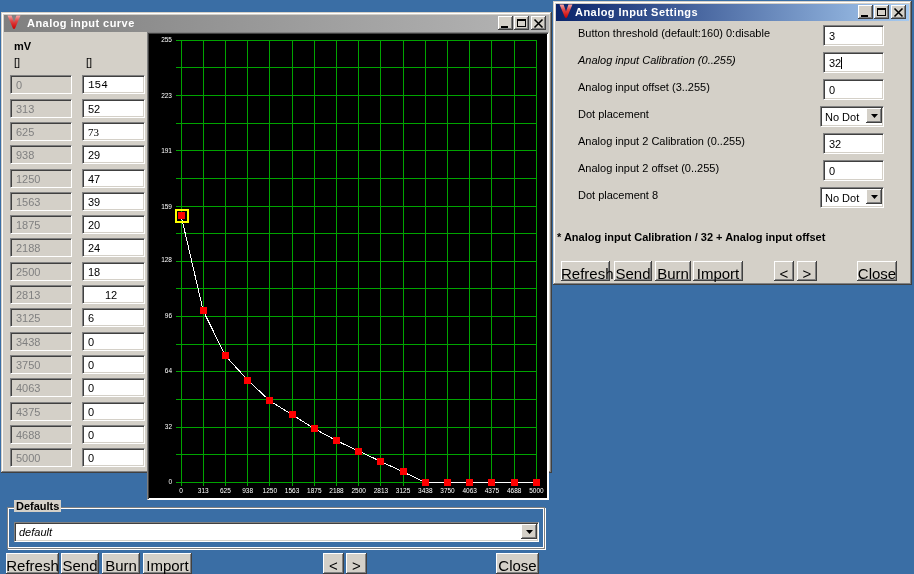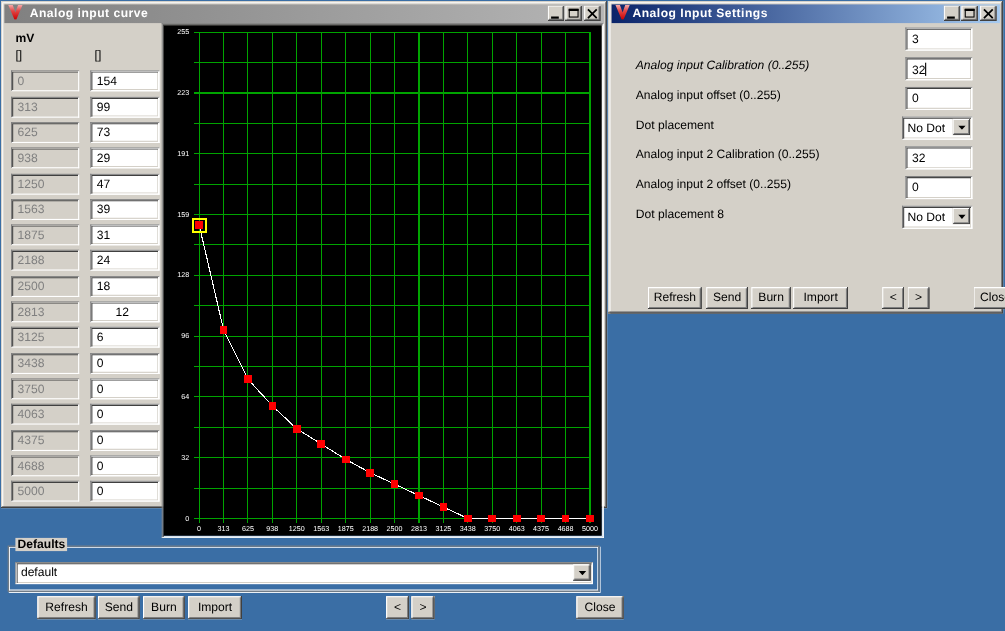--- a/index.html
+++ b/index.html
@@ -12,34 +12,34 @@
 .cb { position:absolute; top:1px; width:15px; height:14px; background:#d4d0c8;
   box-shadow: inset -1px -1px 0 #404040, inset 1px 1px 0 #fff, inset -2px -2px 0 #808080;
   display:flex; align-items:center; justify-content:center; }
 .lbl { position:absolute; font-size:11px; color:#000; white-space:nowrap; }
 .b { font-weight:bold; }
 .inp { position:absolute; height:19px; background:#fff; font-size:11px; color:#000; padding:3px 0 0 5px;
   border:1px solid; border-color:#808080 #fff #fff #808080;
   box-shadow: inset 1px 1px 0 #404040, inset -1px -1px 0 #d4d0c8; }
 .inp.dis { background:#d4d0c8; color:#808080; }
 .rin { height:21px; padding-top:4px; }
-.btn { position:absolute; height:20px; background:#d4d0c8; font-size:11px; color:#000; text-align:center; padding-top:4px;
-  box-shadow: inset -1px -1px 0 #404040, inset 1px 1px 0 #fff, inset -2px -2px 0 #808080, inset 2px 2px 0 #d4d0c8; margin-left: 28px; }
+.btn { position:absolute; height:20px; background:#d4d0c8; font-size:15px; color:#000; text-align:center; padding-top:4px;
+  box-shadow: inset -1px -1px 0 #404040, inset 1px 1px 0 #fff, inset -2px -2px 0 #808080, inset 2px 2px 0 #d4d0c8; }
 .rcombo { height:21px !important; padding-top:4px !important; }
 .combo { position:absolute; height:19px; background:#fff; font-size:11px; padding:3px 0 0 4px;
   border:1px solid; border-color:#808080 #fff #fff #808080;
   box-shadow: inset 1px 1px 0 #404040, inset -1px -1px 0 #d4d0c8; }
 .cbtn { position:absolute; right:1px; top:1px; width:16px; height:15px; background:#d4d0c8;
   box-shadow: inset -1px -1px 0 #404040, inset 1px 1px 0 #fff, inset -2px -2px 0 #808080;
   display:flex; align-items:center; justify-content:center; }
 .cl { font-family:"Liberation Sans",sans-serif; font-size:6.5px; fill:#fff; }
 </style></head>
 <body>
 
-<div class="win" style="left:1px; top:1px; width:551px; height:461px;">
+<div class="win" style="left:1px; top:12px; width:551px; height:461px;">
   <div class="tbar" style="background:linear-gradient(to right,#808080,#b5b5b5);">
     <span class="ticon"><svg width="14" height="14" viewBox="0 0 14 14">
           <defs>
             <linearGradient id="vg" x1="0" y1="0" x2="0" y2="1">
               <stop offset="0" stop-color="#f6aaaa"></stop>
               <stop offset="0.4" stop-color="#e04848"></stop>
               <stop offset="1" stop-color="#cc0000"></stop>
             </linearGradient>
           </defs>
           <path d="M0.5 0.5 L4.6 0.5 L7 7.4 L9.4 0.5 L13.5 0.5 L7.9 13.8 L6.1 13.8 Z" fill="url(#vg)"></path>
@@ -59,33 +59,33 @@
 <div class="cb" style="right:3px;">
         <svg width="13" height="11">
           <path d="M2.5 1.5 L10.5 9.5 M10.5 1.5 L2.5 9.5" stroke="#000" stroke-width="1.6" fill="none"></path>
         </svg>
       </div>
   </div>
   <div class="lbl b" style="left:13px;top:28px;">mV</div>
   <div class="lbl" style="left:13px;top:44px;">[]</div>
   <div class="lbl" style="left:85px;top:44px;">[]</div>
 <div class="inp dis" style="left:9px;top:63.3px;width:62px;">0</div>
-<div class="inp" style="left:81px;top:63.3px;width:63px;">154</div>
+<div class="inp" style="left:81px;top:63.3px;width:63px;font-family:Liberation Mono, monospace;">154</div>
 <div class="inp dis" style="left:9px;top:86.6px;width:62px;">313</div>
-<div class="inp" style="left:81px;top:86.6px;width:63px;">99</div>
+<div class="inp" style="left:81px;top:86.6px;width:63px;">52</div>
 <div class="inp dis" style="left:9px;top:109.9px;width:62px;">625</div>
-<div class="inp" style="left:81px;top:109.9px;width:63px;">73</div>
+<div class="inp" style="left:81px;top:109.9px;width:63px;font-family:Liberation Serif, serif;">73</div>
 <div class="inp dis" style="left:9px;top:133.2px;width:62px;">938</div>
 <div class="inp" style="left:81px;top:133.2px;width:63px;">29</div>
 <div class="inp dis" style="left:9px;top:156.5px;width:62px;">1250</div>
 <div class="inp" style="left:81px;top:156.5px;width:63px;">47</div>
 <div class="inp dis" style="left:9px;top:179.8px;width:62px;">1563</div>
 <div class="inp" style="left:81px;top:179.8px;width:63px;">39</div>
 <div class="inp dis" style="left:9px;top:203.1px;width:62px;">1875</div>
-<div class="inp" style="left:81px;top:203.1px;width:63px;">31</div>
+<div class="inp" style="left:81px;top:203.1px;width:63px;">20</div>
 <div class="inp dis" style="left:9px;top:226.4px;width:62px;">2188</div>
 <div class="inp" style="left:81px;top:226.4px;width:63px;">24</div>
 <div class="inp dis" style="left:9px;top:249.7px;width:62px;">2500</div>
 <div class="inp" style="left:81px;top:249.7px;width:63px;">18</div>
 <div class="inp dis" style="left:9px;top:273.0px;width:62px;">2813</div>
 <div class="inp" style="left:81px;top:273.0px;width:63px;padding-left:22px;">12</div>
 <div class="inp dis" style="left:9px;top:296.3px;width:62px;">3125</div>
 <div class="inp" style="left:81px;top:296.3px;width:63px;">6</div>
 <div class="inp dis" style="left:9px;top:319.6px;width:62px;">3438</div>
 <div class="inp" style="left:81px;top:319.6px;width:63px;">0</div>
@@ -176,21 +176,21 @@
 <rect x="250.6" y="434.4" width="7" height="7" fill="#f00"></rect>
 <rect x="272.8" y="444.8" width="7" height="7" fill="#f00"></rect>
 <rect x="295.0" y="444.8" width="7" height="7" fill="#f00"></rect>
 <rect x="317.2" y="444.8" width="7" height="7" fill="#f00"></rect>
 <rect x="339.4" y="444.8" width="7" height="7" fill="#f00"></rect>
 <rect x="361.7" y="444.8" width="7" height="7" fill="#f00"></rect>
 <rect x="383.9" y="444.8" width="7" height="7" fill="#f00"></rect>
 </svg>
   <div style="position:absolute;left:6px;top:495px;width:538px;height:42px;border:1px solid #808080;box-shadow:inset 1px 1px 0 #fff, inset -1px -1px 0 #fff, 1px 1px 0 #fff;"></div>
   <div class="lbl b" style="left:13px;top:488px;background:#d4d0c8;padding:0 2px;">Defaults</div>
-  <div class="combo" style="left:13px;top:510px;width:525px;height:20px;">default
+  <div class="combo" style="left:13px;top:510px;width:525px;height:20px;font-style:italic;">default
     <div class="cbtn">
         <svg width="7" height="4">
           <path d="M0 0 L7 0 L3.5 4 Z" fill="#000"></path>
         </svg>
       </div>
   </div>
   <div class="btn" style="left:5px;top:541px;width:53px;height:21px;">Refresh</div>
   <div class="btn" style="left:60px;top:541px;width:38px;height:21px;">Send</div>
   <div class="btn" style="left:101px;top:541px;width:38px;height:21px;">Burn</div>
   <div class="btn" style="left:142px;top:541px;width:49px;height:21px;">Import</div>
@@ -222,22 +222,23 @@
           <rect x="2" y="1" width="9" height="2" fill="#000"></rect>
           <rect x="2.5" y="1.5" width="8" height="7" fill="none" stroke="#000" stroke-width="1"></rect>
         </svg>
       </div>
 <div class="cb" style="right:3px;">
         <svg width="13" height="11">
           <path d="M2.5 1.5 L10.5 9.5 M10.5 1.5 L2.5 9.5" stroke="#000" stroke-width="1.6" fill="none"></path>
         </svg>
       </div>
   </div>
+  <div class="lbl" style="left:25px;top:26px;">Button threshold (default:160) 0:disable</div>
   <div class="lbl" style="left:25px;top:53px;font-style:italic;">Analog input Calibration (0..255)</div>
-  <div class="lbl" style="left:25px;top:80px;">Analog input offset (0..255)</div>
+  <div class="lbl" style="left:25px;top:80px;">Analog input offset (3..255)</div>
   <div class="lbl" style="left:25px;top:107px;">Dot placement</div>
   <div class="lbl" style="left:25px;top:134px;">Analog input 2 Calibration (0..255)</div>
   <div class="lbl" style="left:25px;top:161px;">Analog input 2 offset (0..255)</div>
   <div class="lbl" style="left:25px;top:188px;">Dot placement 8</div>
 
   <div class="inp rin" style="left:270px;top:24px;width:61px;">3</div>
   <div class="inp rin" style="left:270px;top:51px;width:61px;">32<span style="display:inline-block;width:1px;height:12px;background:#000;vertical-align:-2px;"></span></div>
   <div class="inp rin" style="left:270px;top:78px;width:61px;">0</div>
   <div class="combo rcombo" style="left:267px;top:105px;width:64px;">No Dot
     <div class="cbtn">
@@ -249,20 +250,21 @@
   <div class="inp rin" style="left:270px;top:132px;width:61px;">32</div>
   <div class="inp rin" style="left:270px;top:159px;width:61px;">0</div>
   <div class="combo rcombo" style="left:267px;top:186px;width:64px;">No Dot
     <div class="cbtn">
         <svg width="7" height="4">
           <path d="M0 0 L7 0 L3.5 4 Z" fill="#000"></path>
         </svg>
       </div>
   </div>
 
+  <div class="lbl b" style="left:4px;top:230px;">* Analog input Calibration / 32 + Analog input offset</div>
 
   <div class="btn" style="left:8px;top:260px;width:49px;">Refresh</div>
   <div class="btn" style="left:61px;top:260px;width:38px;">Send</div>
   <div class="btn" style="left:102px;top:260px;width:36px;">Burn</div>
   <div class="btn" style="left:140px;top:260px;width:50px;">Import</div>
   <div class="btn" style="left:221px;top:260px;width:20px;">&lt;</div>
   <div class="btn" style="left:244px;top:260px;width:20px;">&gt;</div>
   <div class="btn" style="left:304px;top:260px;width:40px;">Close</div>
 </div>
 

